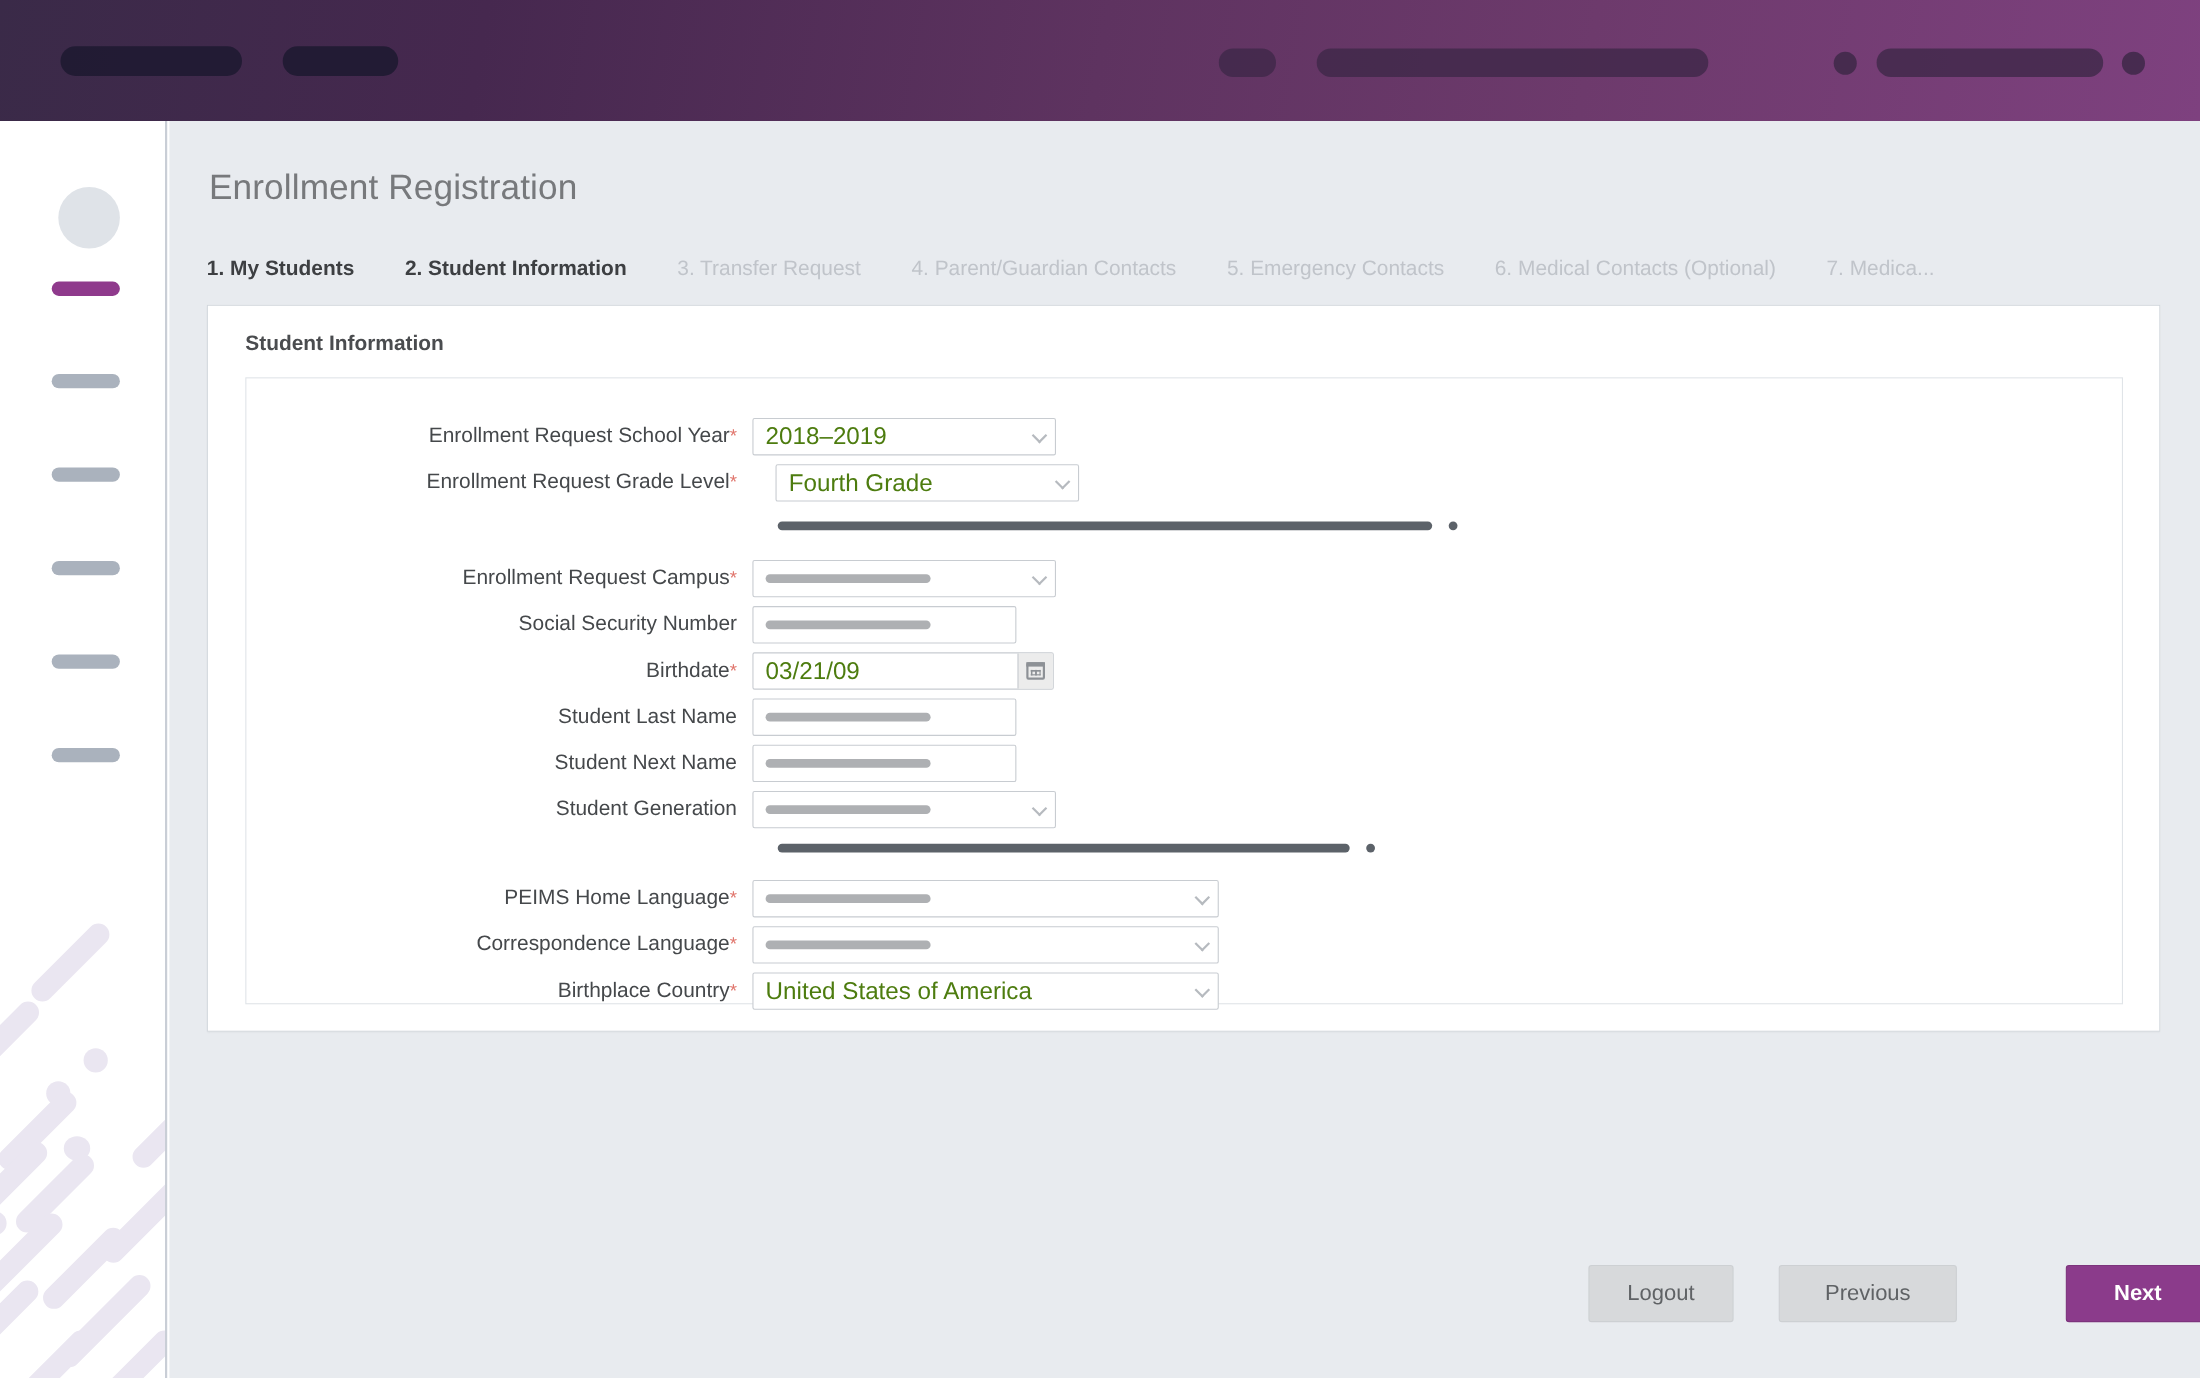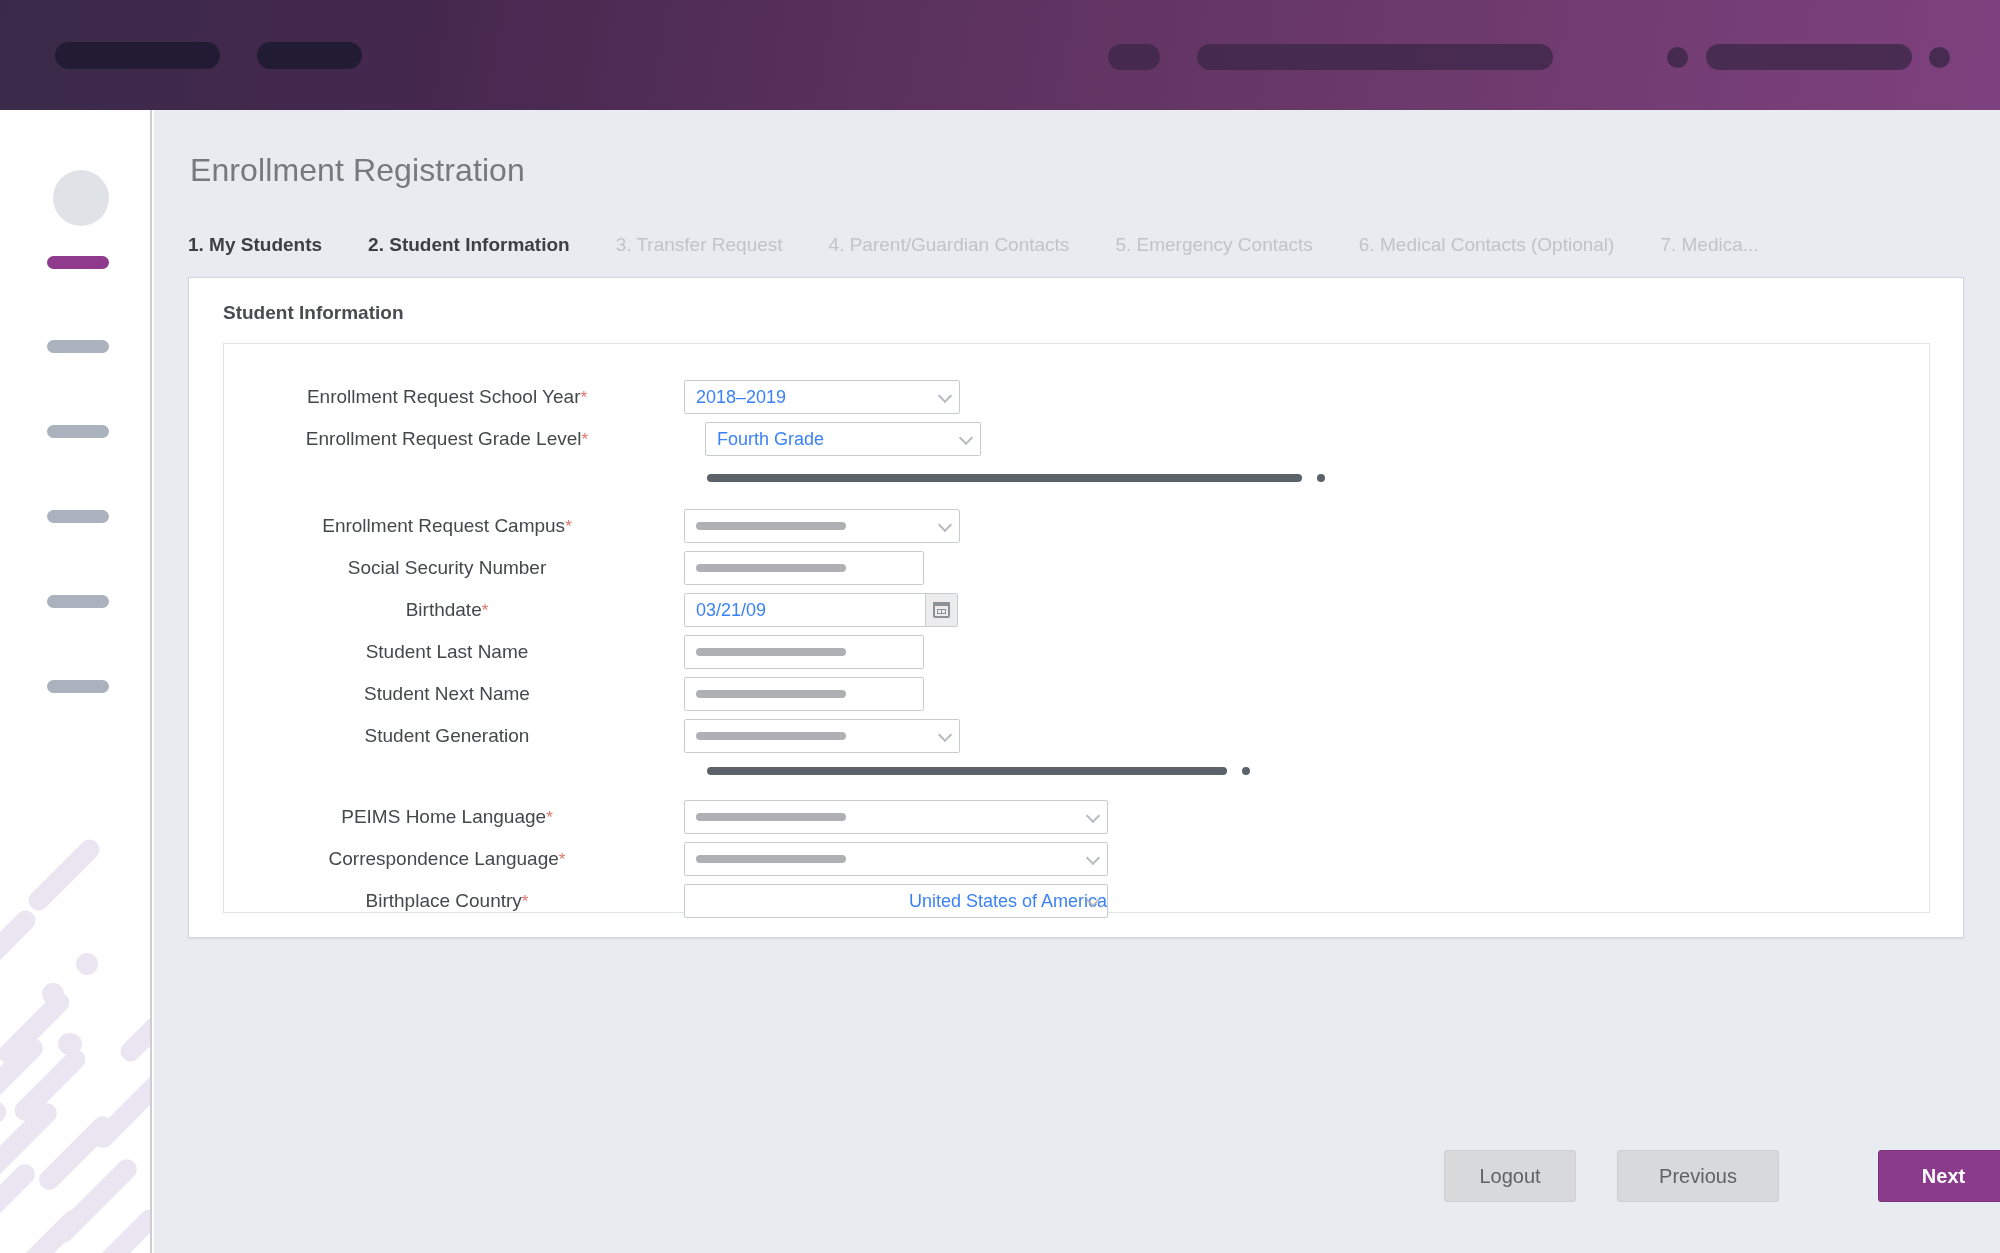--- a/index.html
+++ b/index.html
@@ -68,29 +68,29 @@
     font-size: 19px; font-weight: bold; color: #4a4c4f; text-align: center;
   }
   .inner {
     position: absolute; left: 34px; top: 65px; width: 1707px; height: 570px;
     border: 1px solid #e0e4e8; background: #fff;
   }
 
   
   .row { position: absolute; left: 0; width: 100%; height: 34px; display: flex; align-items: center; }
   .lbl {
-    width: 460px; text-align: center; padding-right: 14px;
+    width: 460px; text-align: right; padding-right: 14px;
     font-size: 19px; color: #45484b; line-height: 34px;
   }
   .req { color: #e0746b; font-size: 17px; }
   .fld {
     position: relative; height: 34px; border: 1px solid #c8ccd1; border-radius: 2px;
     background: #fff; display: flex; align-items: center;
   }
-  .fld .val { padding-left: 11px; font-size: 18px; color: #3b82f6; }
+  .fld .val { padding-left: 11px; font-size: 22px; color: #4d7c0f; }
   .chev {
     position: absolute; right: 9px; top: 50%; transform: translateY(-60%) rotate(45deg);
     width: 10px; height: 10px; border-right: 2px solid #b6babf; border-bottom: 2px solid #b6babf;
   }
   
   .redact { height: 8px; border-radius: 4px; background: #aeb0b3; margin-left: 11px; }
 
   
   .calbtn {
     position: absolute; right: 0; top: 0; width: 32px; height: 32px;
@@ -267,21 +267,21 @@
         <div class="row" style="top:498px;">
           <div class="lbl"><span>Correspondence Language</span><span class="req">*</span></div>
           <div class="fld" style="width:424px;">
             <span class="redact" style="width:150px;"></span>
             <span class="chev"></span>
           </div>
         </div>
 
         <div class="row" style="top:540px;">
           <div class="lbl"><span>Birthplace Country</span><span class="req">*</span></div>
-          <div class="fld" style="width:424px;justify-content:flex-end;">
+          <div class="fld" style="width:424px;">
             <span class="val">United States of America</span>
             <span class="chev"></span>
           </div>
         </div>
 
       </div>
     </div>
 
     <div class="footer">
       <div class="btn btn-grey" style="left:1290px; width:132px;">Logout</div>

